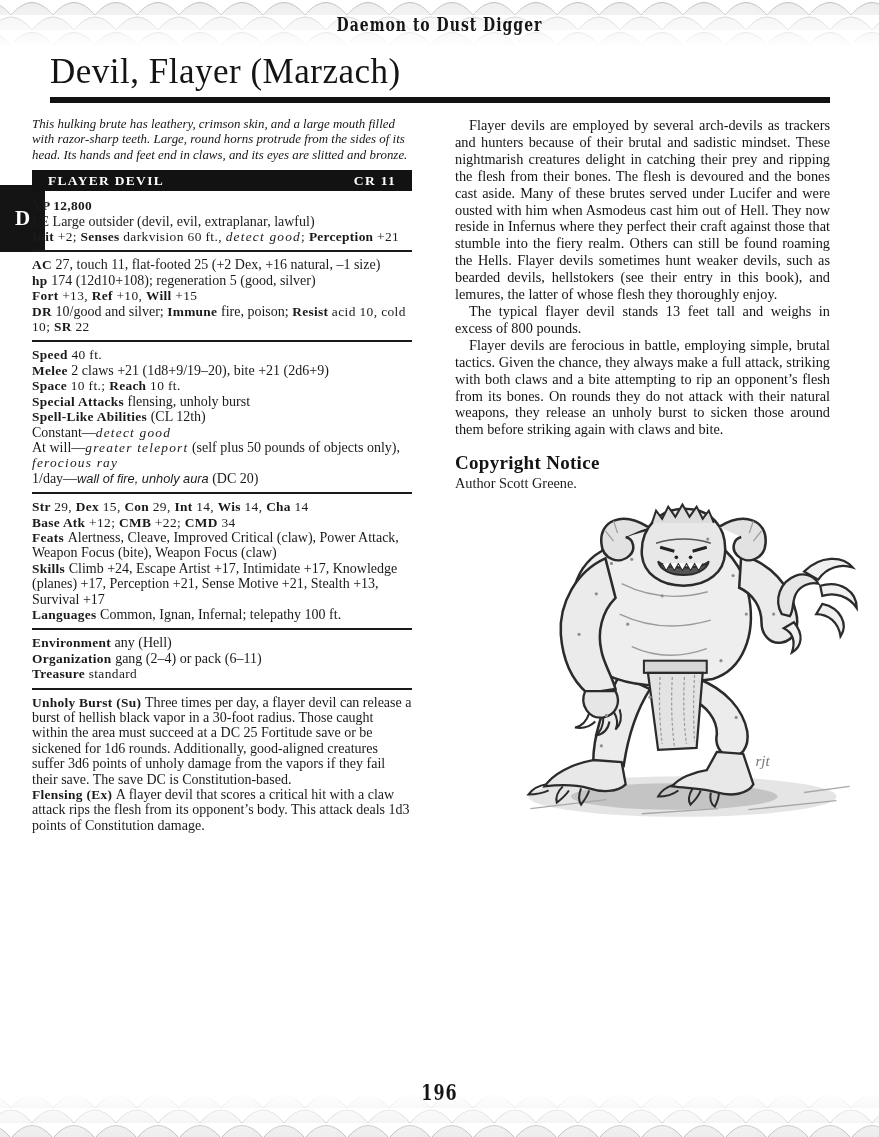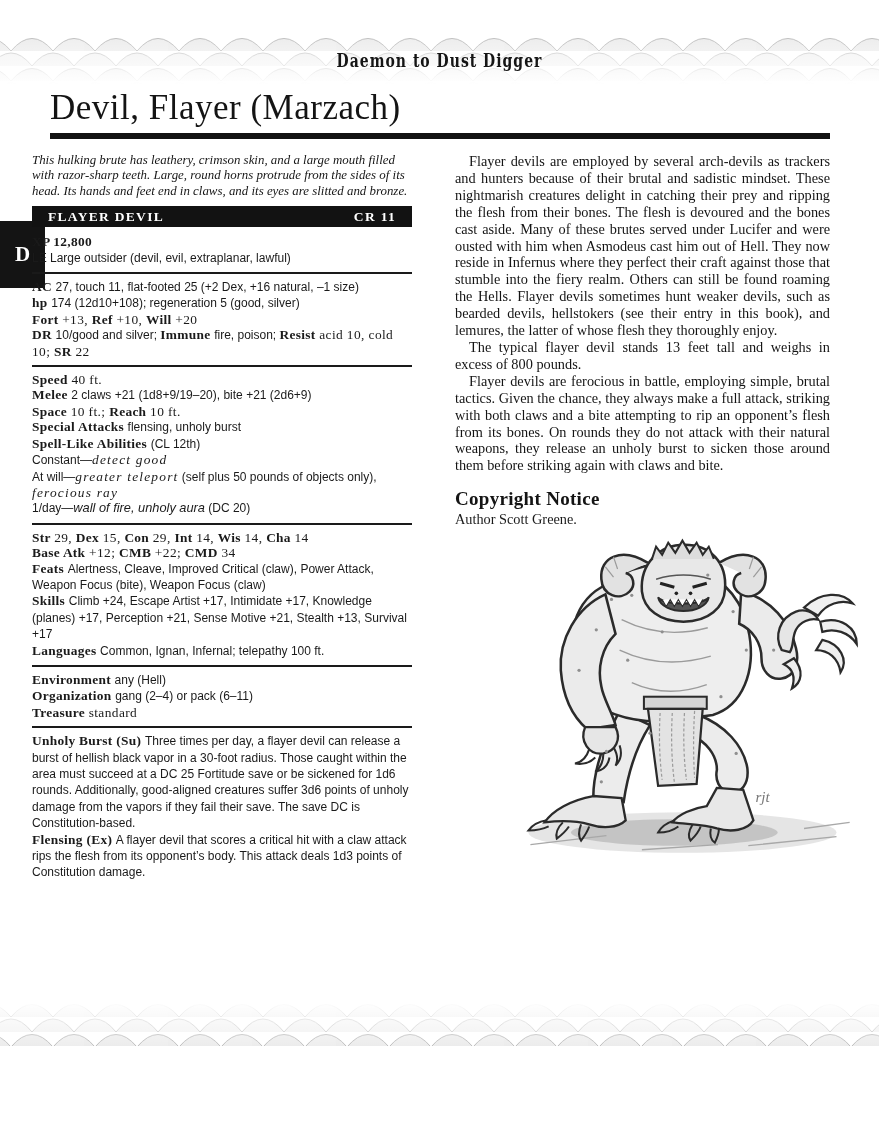--- a/index.html
+++ b/index.html
@@ -1,17 +1,17 @@
 <!DOCTYPE html>
 <html><head>
 <meta charset="utf-8">
 <style>
   html,body{margin:0;padding:0;background:#ffffff;}
-  #page{position:relative;width:879px;height:1010px;background:#ffffff;overflow:hidden;
-        color:#1a1a1a;font-family:"Liberation Serif",serif;margin-top:36px;}
+  #page{position:relative;width:879px;height:1137px;background:#ffffff;overflow:hidden;
+        color:#1a1a1a;font-family:"Liberation Serif",serif;}
   .tex{position:absolute;left:0;width:879px;}
   .tex-top{top:0;height:48px;}
   .tex-bottom{bottom:0;height:44px;}
 
   .running-head{position:absolute;top:13px;left:0;width:879px;text-align:center;
     font-family:"DejaVu Serif",serif;font-weight:bold;font-size:14px;letter-spacing:1px;
     transform:scaleY(1.35);transform-origin:center top;color:#151515;}
   .page-title{position:absolute;top:52px;left:50px;margin:0;
     font-family:"Liberation Serif",serif;font-weight:400;font-size:35px;letter-spacing:0.5px;color:#141414;}
   .title-rule{position:absolute;top:97px;left:50px;width:780px;height:6px;background:#121212;}
@@ -24,21 +24,21 @@
   .intro{margin:0 0 7px 0;font-family:"Liberation Serif",serif;font-style:italic;
     font-size:12.9px;line-height:15.4px;color:#161616;}
   .sb-bar{height:21px;background:#121212;color:#ffffff;display:flex;align-items:center;
     justify-content:space-between;padding:0 16px;margin-bottom:2px;}
   .sb-name,.sb-cr{font-family:"Liberation Serif",serif;font-weight:bold;font-size:13.5px;letter-spacing:1.3px;}
   .sb-section{padding:5px 0 6px 0;}
   .sb-section + .sb-section{border-top:2px solid #1a1a1a;}
   .sb-line{font-size:13px;line-height:15.4px;}
   .lbl{font-family:"Liberation Serif",serif;font-weight:bold;font-size:13.4px;letter-spacing:0.3px;}
   .ser{font-family:"Liberation Serif",serif;font-size:13.4px;letter-spacing:0.4px;}
-  .san{font-family:Liberation Sans, sans-serif;font-size:12px;}
+  .san{font-family:Liberation Serif, serif;font-size:14px;}
   .itsp{font-family:"Liberation Serif",serif;font-style:italic;font-size:13.4px;letter-spacing:1.2px;}
   .itsan{font-family:"Liberation Sans",sans-serif;font-style:italic;font-size:12.8px;}
 
   .right-col{position:absolute;top:117px;left:455px;width:375px;}
   .body-para{margin:0;text-align:justify;text-indent:14px;
     font-family:"Liberation Serif",serif;font-size:14.3px;line-height:16.9px;color:#141414;}
   .copyright-head{margin:14px 0 0 0;font-family:"Liberation Serif",serif;font-weight:700;
     font-size:19px;letter-spacing:0.3px;color:#141414;}
   .copyright-author{margin:1px 0 0 0;font-family:"Liberation Serif",serif;font-size:14.3px;}
 
@@ -94,25 +94,26 @@
   <div class="left-col">
     <p class="intro">This hulking brute has leathery, crimson skin, and a large mouth filled with razor-sharp teeth. Large, round horns protrude from the sides of its head. Its hands and feet end in claws, and its eyes are slitted and bronze.</p>
     <div class="sb-bar">
       <span class="sb-name">FLAYER DEVIL</span>
       <span class="sb-cr">CR 11</span>
     </div>
     <div id="sb-sections">
         <div class="sb-section">
           <div class="sb-line"><span class="lbl">XP 12,800</span></div>
           <div class="sb-line"><span class="san">LE Large outsider (devil, evil, extraplanar, lawful)</span></div>
+          <div class="sb-line"><span class="lbl">Init </span><span class="ser">+2; </span><span class="lbl">Senses </span><span class="ser">darkvision 60 ft., </span><span class="itsp">detect good</span><span class="ser">; </span><span class="lbl">Perception </span><span class="ser">+21</span></div>
         </div>
         <div class="sb-section">
           <div class="sb-line"><span class="lbl">AC </span><span class="san">27, touch 11, flat-footed 25 (+2 Dex, +16 natural, –1 size)</span></div>
           <div class="sb-line"><span class="lbl">hp </span><span class="san">174 (12d10+108); regeneration 5 (good, silver)</span></div>
-          <div class="sb-line"><span class="lbl">Fort </span><span class="ser">+13, </span><span class="lbl">Ref </span><span class="ser">+10, </span><span class="lbl">Will </span><span class="ser">+20</span></div>
+          <div class="sb-line"><span class="lbl">Fort </span><span class="ser">+13, </span><span class="lbl">Ref </span><span class="ser">+10, </span><span class="lbl">Will </span><span class="ser">+15</span></div>
           <div class="sb-line"><span class="lbl">DR </span><span class="san">10/good and silver; </span><span class="lbl">Immune </span><span class="san">fire, poison; </span><span class="lbl">Resist </span><span class="ser">acid 10, cold 10; </span><span class="lbl">SR </span><span class="ser">22</span></div>
         </div>
         <div class="sb-section">
           <div class="sb-line"><span class="lbl">Speed </span><span class="ser">40 ft.</span></div>
           <div class="sb-line"><span class="lbl">Melee </span><span class="san">2 claws +21 (1d8+9/19–20), bite +21 (2d6+9)</span></div>
           <div class="sb-line"><span class="lbl">Space </span><span class="ser">10 ft.; </span><span class="lbl">Reach </span><span class="ser">10 ft.</span></div>
           <div class="sb-line"><span class="lbl">Special Attacks </span><span class="san">flensing, unholy burst</span></div>
           <div class="sb-line"><span class="lbl">Spell-Like Abilities </span><span class="san">(CL 12th)</span></div>
           <div class="sb-line"><span class="san">Constant—</span><span class="itsp">detect good</span></div>
           <div class="sb-line"><span class="san">At will—</span><span class="itsp">greater teleport</span><span class="san"> (self plus 50 pounds of objects only), </span><span class="itsp">ferocious ray</span></div>

